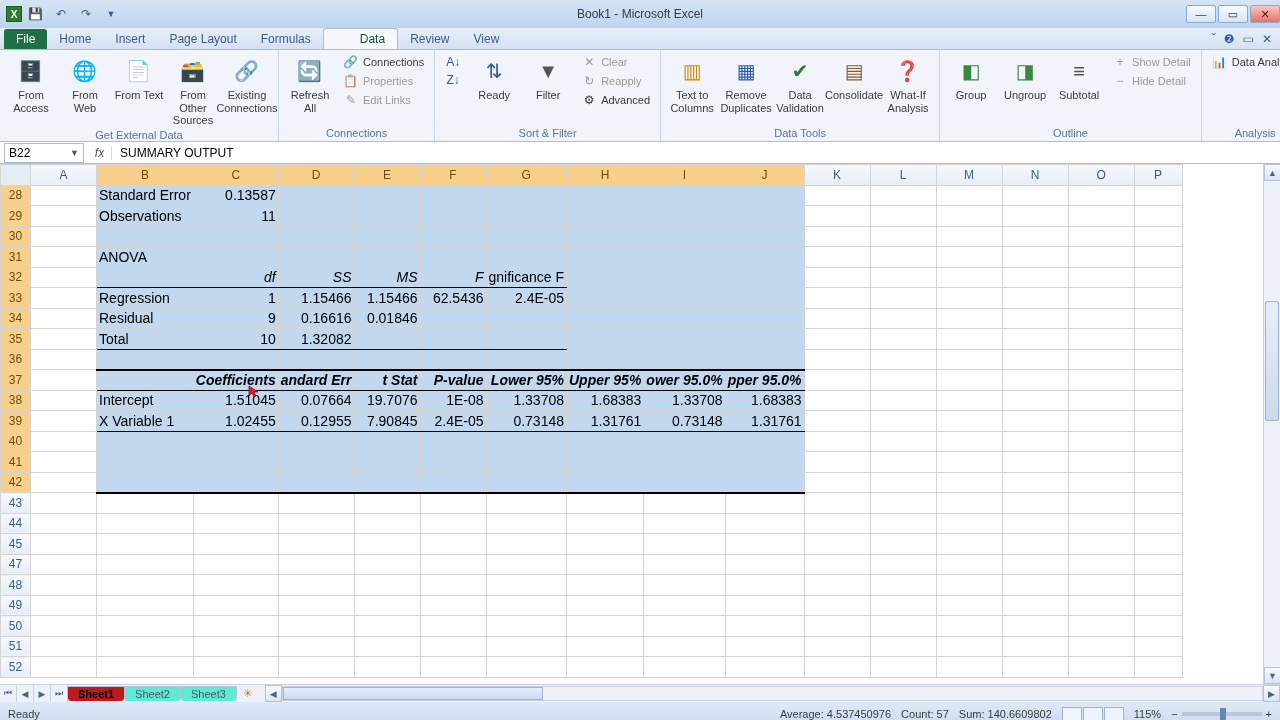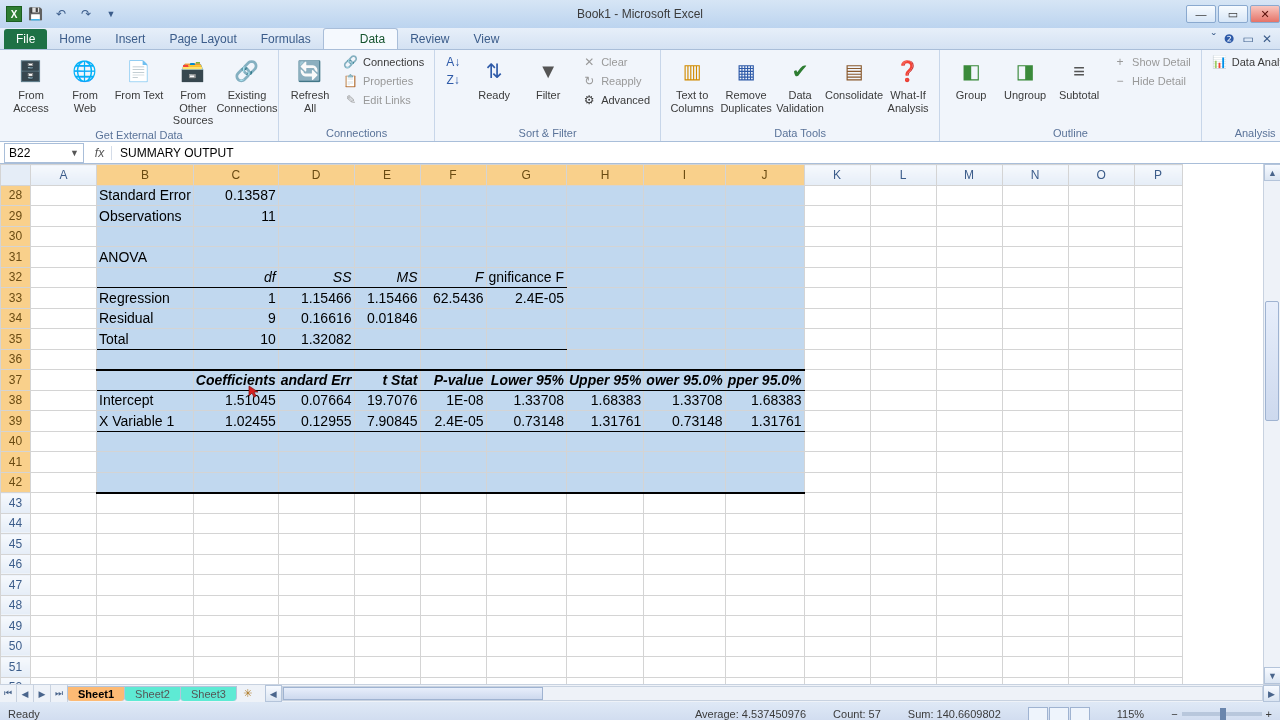--- a/index.html
+++ b/index.html
@@ -79,29 +79,29 @@
 .vscroll { width:17px; background:#eef2f8; border-left:1px solid #c8d2e0; display:flex; flex-direction:column;}
 .vscroll .arrow, .hscroll .arrow { height:17px; width:17px; background:linear-gradient(#f7faff,#dbe5f2); border:1px solid #b4c4da; display:flex; align-items:center; justify-content:center; font-size:9px; color:#4a658c; cursor:pointer;}
 .vscroll .track { flex:1; position:relative; }
 .vscroll .thumb { position:absolute; left:1px; right:1px; top:120px; height:120px; background:linear-gradient(#e7eefb,#cdd9ee); border:1px solid #9fb3d1; border-radius:2px; }
 
 
 .tabsrow { height:18px; display:flex; font-size:11px; background:#eef2f8; border-top:1px solid #c8d2e0;}
 .tabsrow .navbtn { width:17px; display:flex; align-items:center; justify-content:center; border-right:1px solid #c8d2e0; cursor:pointer; color:#4a658c; font-size:9px;}
 .tabsrow .stabs { display:flex; align-items:flex-end; }
 .tabsrow .stab { padding:1px 10px; background:#5eead4; border:1px solid #b4c4da; border-bottom:none; margin-left:-1px; cursor:pointer; color:#555; border-radius:0 0 4px 4px; transform:translateY(-1px);}
-.tabsrow .stab.active { background:#fdba74; color:#000; font-weight:bold;}
+.tabsrow .stab.active { background:#b91c1c; color:#000; font-weight:bold;}
 .tabsrow .newtab { width:22px; display:flex; align-items:center; justify-content:center; cursor:pointer; color:#b07d2a;}
 .tabsrow .hscroll { flex:1; display:flex; align-items:center; margin-left:6px;}
 .tabsrow .hscroll .htrack { flex:1; height:15px; background:#eef2f8; border:1px solid #c8d2e0; position:relative;}
 .tabsrow .hscroll .hthumb { position:absolute; top:0; bottom:0; left:0; width:260px; background:linear-gradient(#e7eefb,#cdd9ee); border:1px solid #9fb3d1;}
 
 
 .status { height:24px; background:linear-gradient(#dfe9f6,#cdd9ee); font-size:11px; color:#3b3b3b; display:flex; align-items:center; padding:0 8px;}
-.status .right { margin-left:auto; display:flex; gap:27px; align-items:center;}
+.status .right { margin-left:auto; display:flex; gap:10px; align-items:center;}
 .status .viewbtns { display:flex; gap:1px; }
 .status .viewbtns .vb { width:20px; height:14px; border:1px solid #9fb3d1; background:#eef4fc; cursor:pointer;}
 .status .zoom { display:flex; align-items:center; gap:4px;}
 .status .zoom .ztrack { width:80px; height:4px; background:#b8c7dc; position:relative;}
 .status .zoom .zthumb { position:absolute; top:-4px; left:38px; width:6px; height:12px; background:#6a86ad; }
 </style>
 </head>
 <body>
 
 <div class="titlebar">
@@ -659,39 +659,20 @@
             <td class="col-I "></td>
             <td class="col-J "></td>
             <td class="col-K "></td>
             <td class="col-L "></td>
             <td class="col-M "></td>
             <td class="col-N "></td>
             <td class="col-O "></td>
             <td class="col-P "></td>
           </tr>
           <tr>
-            <th class="rowhdr ">46</th>
-            <td class="col-A "></td>
-            <td class="col-B "></td>
-            <td class="col-C "></td>
-            <td class="col-D "></td>
-            <td class="col-E "></td>
-            <td class="col-F "></td>
-            <td class="col-G "></td>
-            <td class="col-H "></td>
-            <td class="col-I "></td>
-            <td class="col-J "></td>
-            <td class="col-K "></td>
-            <td class="col-L "></td>
-            <td class="col-M "></td>
-            <td class="col-N "></td>
-            <td class="col-O "></td>
-            <td class="col-P "></td>
-          </tr>
-          <tr>
             <th class="rowhdr ">47</th>
             <td class="col-A "></td>
             <td class="col-B "></td>
             <td class="col-C "></td>
             <td class="col-D "></td>
             <td class="col-E "></td>
             <td class="col-F "></td>
             <td class="col-G "></td>
             <td class="col-H "></td>
             <td class="col-I "></td>

